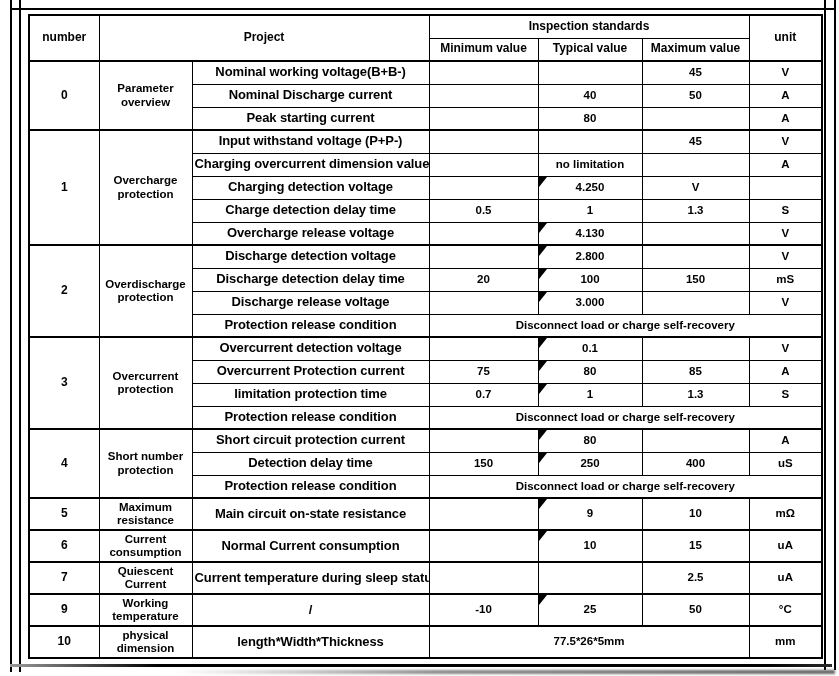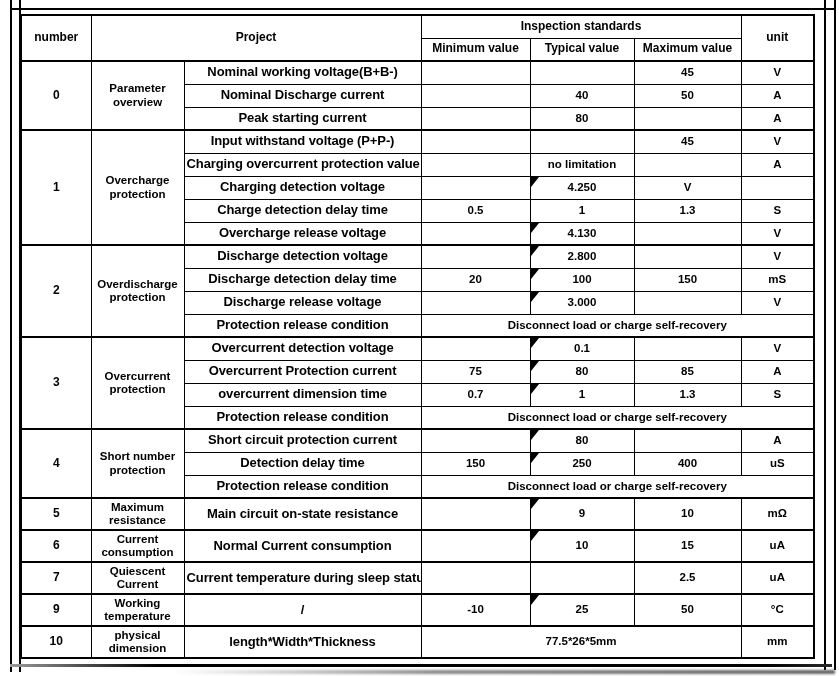--- a/index.html
+++ b/index.html
@@ -12,21 +12,21 @@
     border-left:2px solid #000;border-right:2px solid #000;}
   .frame-right{position:absolute;left:824px;top:0;height:670px;width:8px;
     border-left:2px solid #000;border-right:2px solid #000;}
   .frame-top{position:absolute;left:10px;top:8px;width:826px;height:2px;background:#000;}
   .frame-bottom{position:absolute;left:10px;top:664px;width:822px;height:3px;
     background:linear-gradient(to right,#9a9a9a,#000 18%,#000 92%,#2a2a2a);}
   .frame-shadow{position:absolute;left:175px;top:670px;width:660px;height:4px;
     background:linear-gradient(to right,rgba(130,130,130,0),rgba(110,110,110,.8) 40%,rgba(85,85,85,.9));
     filter:blur(1px);}
 
-  .sheet{position:absolute;left:20px;top:14px;}
+  .sheet{position:absolute;left:28px;top:14px;}
   table{border-collapse:collapse;table-layout:fixed;width:793px;border:2px solid #000;}
   thead{border-bottom:2px solid #000;}
   tbody{border-top:2px solid #000;}
   th,td{
     border:1.5px solid #000;
     font-weight:bold;font-size:11.5px;line-height:1.15;
     text-align:center;vertical-align:middle;
     padding:1px 2px;overflow:hidden;position:relative;
   }
   th{font-size:12px;}
@@ -104,21 +104,21 @@
     <tr>
       <td class="num" rowspan="5">1</td>
       <td class="pname" rowspan="5">Overcharge protection</td>
       <td class="item">Input withstand voltage (P+P-)</td>
       <td></td>
       <td><span></span></td>
       <td>45</td>
       <td>V</td>
     </tr>
     <tr>
-      <td class="item">Charging overcurrent protection value</td>
+      <td class="item">Charging overcurrent dimension value</td>
       <td></td>
       <td><span>no limitation</span></td>
       <td></td>
       <td>A</td>
     </tr>
     <tr>
       <td class="item">Charging detection voltage</td>
       <td></td>
       <td><span class="cmark show"></span><span>4.250</span></td>
       <td>V</td>
@@ -181,21 +181,21 @@
       <td>V</td>
     </tr>
     <tr>
       <td class="item">Overcurrent Protection current</td>
       <td>75</td>
       <td><span class="cmark show"></span><span>80</span></td>
       <td>85</td>
       <td>A</td>
     </tr>
     <tr>
-      <td class="item">overcurrent dimension time</td>
+      <td class="item">limitation protection time</td>
       <td>0.7</td>
       <td><span class="cmark show"></span><span>1</span></td>
       <td>1.3</td>
       <td>S</td>
     </tr>
     <tr>
       <td class="item">Protection release condition</td>
       <td colspan="4">Disconnect load or charge self-recovery</td>
     </tr>
   </tbody>

